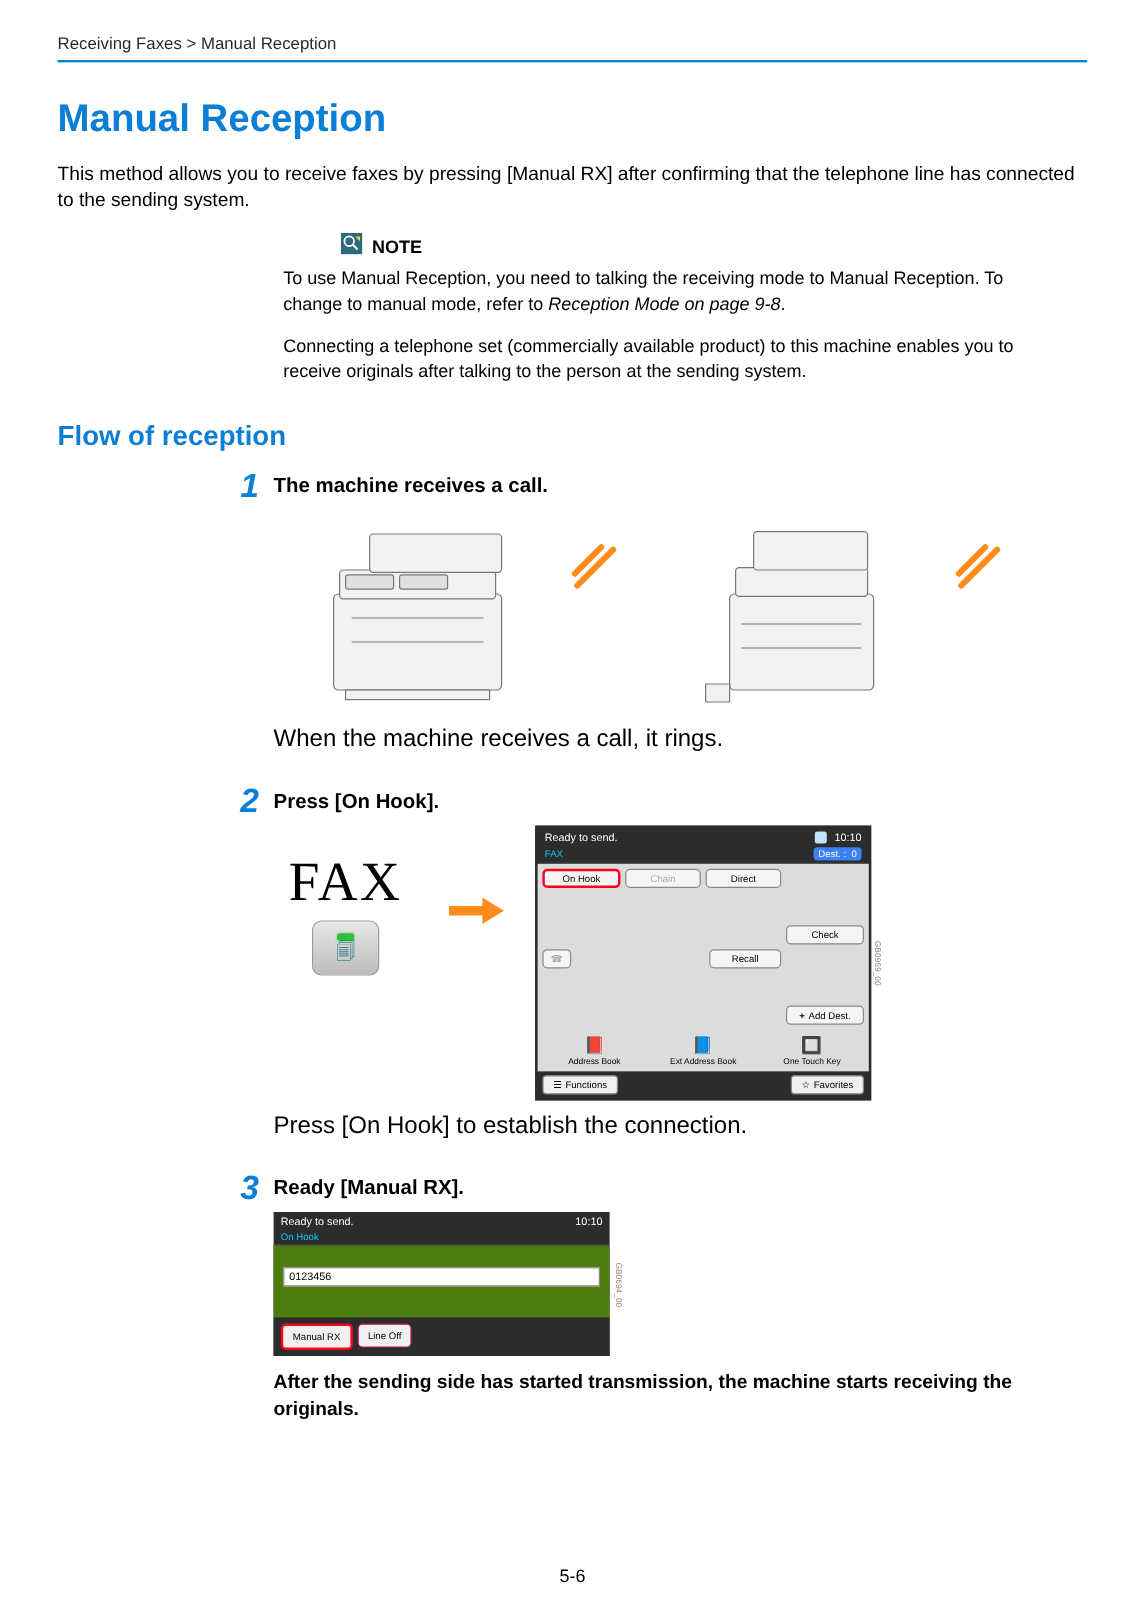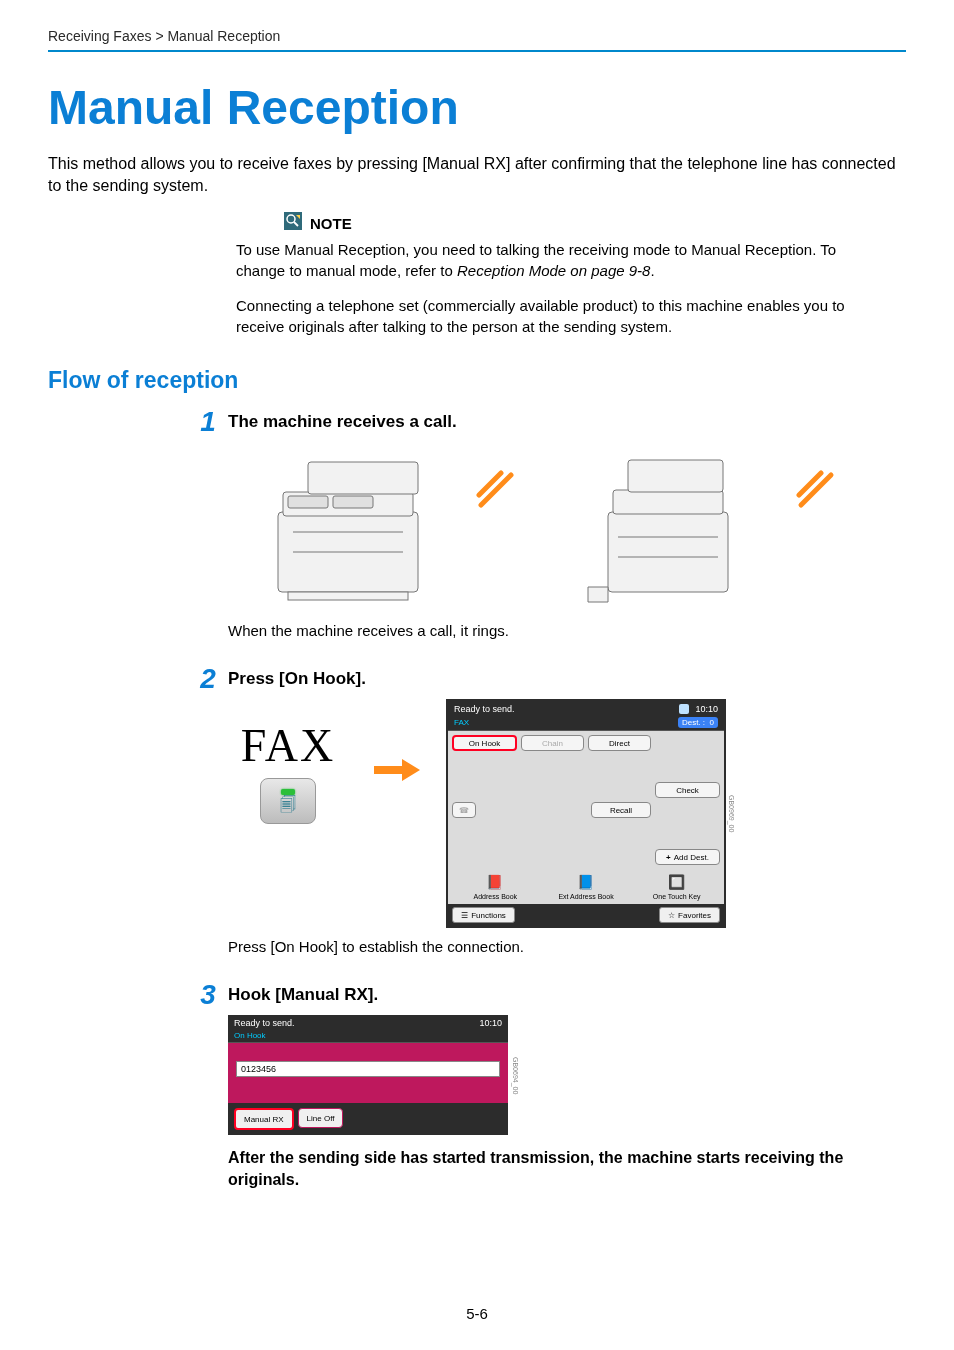--- a/index.html
+++ b/index.html
@@ -18,21 +18,21 @@
     position: relative;
   }
   .breadcrumb {
     font-size: 14px;
     color: #2a2a2a;
     padding-bottom: 6px;
     border-bottom: 2px solid #0088cc;
     margin-bottom: 28px;
   }
   h1.title {
-    font-size: 48px;
+    font-size: 32px;
     color: #0b7fd5;
     font-weight: bold;
     margin: 0 0 18px 0;
   }
   p.intro {
     font-size: 16px;
     line-height: 1.35;
     margin: 0 0 16px 0;
   }
   .notebox {
@@ -73,21 +73,21 @@
     color: #0b7fd5;
     width: 40px;
     text-align: center;
   }
   .step .step-title {
     font-size: 17px;
     font-weight: bold;
     margin: 0 0 10px 0;
   }
   .step .step-caption {
-    font-size: 15px;
+    font-size: 20px;
     margin: 10px 0 30px 0;
   }
   .step .step-after {
     font-size: 16px;
     font-weight: bold;
     line-height: 1.35;
     margin: 12px 0 0 0;
   }
   
   .machine-row {
@@ -305,21 +305,21 @@
     justify-content: space-between;
     padding: 3px 6px;
   }
   .lcd3 .subline {
     font-size: 8px;
     color: #0cf;
     padding: 0 6px 2px 6px;
     border-bottom: 1px solid #555;
   }
   .lcd3 .body {
-    background: #be185d;
+    background: #4d7c0f;
     height: 60px;
     padding: 18px 8px;
     box-sizing: border-box;
   }
   .lcd3 .field {
     background: #fff;
     border: 1px solid #888;
     font-size: 9px;
     padding: 2px 4px;
     color: #000;
@@ -517,21 +517,21 @@
         </div>
         <div class="side-label">GB0969_00</div>
       </div>
     </div>
 
     <p class="step-caption">Press [On Hook] to establish the connection.</p>
   </div>
 
   <div class="step step3">
     <div class="num">3</div>
-    <p class="step-title">Hook [Manual RX].</p>
+    <p class="step-title">Ready [Manual RX].</p>
 
     <div class="lcd3">
       <div class="hdr">
         <span>Ready to send.</span>
         <span>10:10</span>
       </div>
       <div class="subline">On Hook</div>
       <div class="body">
         <div class="field">0123456</div>
       </div>

